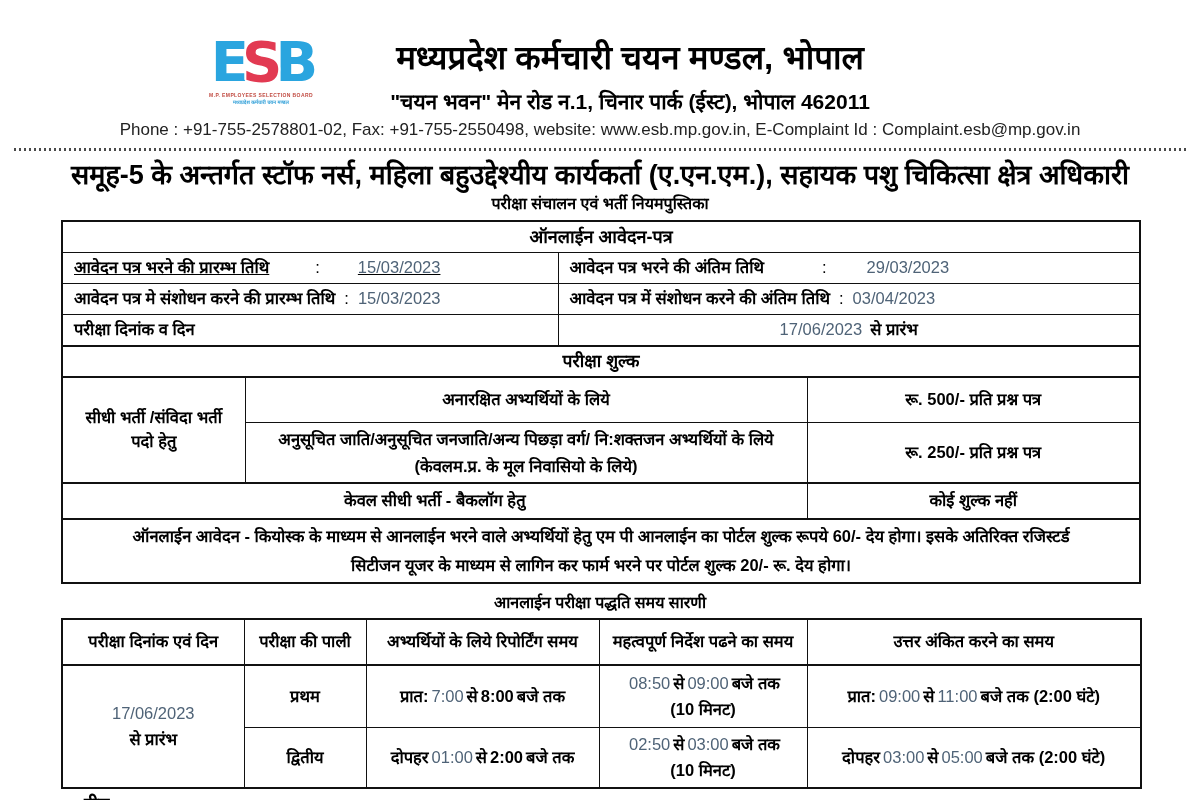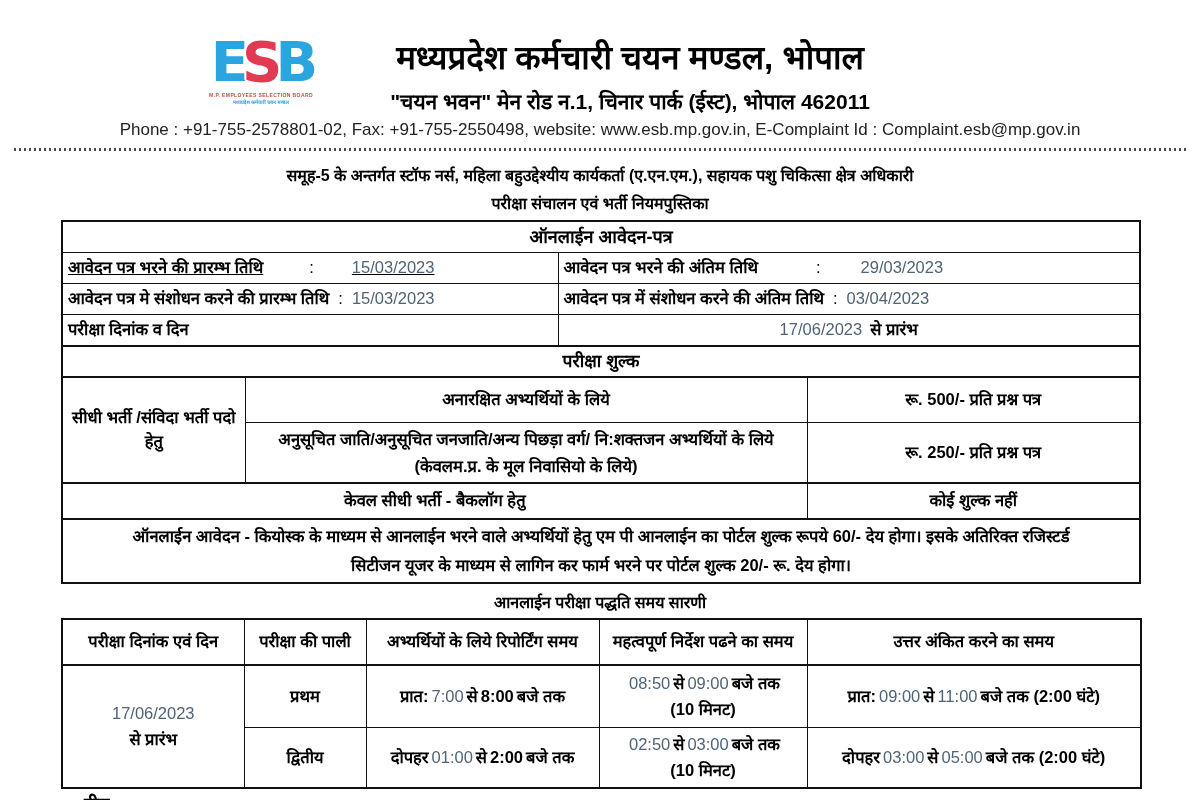--- a/index.html
+++ b/index.html
@@ -20,27 +20,27 @@
 
   .org-name { text-align:center; font-size:33px; font-weight:700; padding-left:60px; }
   .org-addr { text-align:center; font-size:21px; font-weight:700; margin-top:8px; padding-left:60px; }
   .org-contact { text-align:center; font-size:17px; color:#222; margin-top:5px; font-weight:400; }
 
   .dotted-sep { margin:8px 14px 0 14px; height:3px;
     background:repeating-linear-gradient(90deg,#4a4a4a 0 2px,transparent 2px 5px); }
 
   
   .notice { text-align:center; margin-top:10px; }
-  .notice-l1,.notice-l2 { font-size:16px; font-weight:700; line-height:29px; }
+  .notice-l1,.notice-l2 { font-size:27px; font-weight:700; line-height:29px; }
   .notice-sub { font-size:16px; font-weight:700; margin-top:2px; }
 
   
   table { border-collapse:collapse; table-layout:fixed; margin-left:61px; }
   td { border:1px solid #111; vertical-align:middle; font-size:16.5px; font-weight:700;
-       padding:2px 5px; line-height:1.45; }
+       padding:2px 11px; line-height:1.45; }
   .tbl1 { width:1078px; margin-top:6px; border:2px solid #111; }
   .tbl1 td.sec { text-align:center; font-size:17.5px; border-top:2px solid #111; border-bottom:2px solid #111; }
   .cell-label { text-align:left; }
   .center { text-align:center; }
   .num { color:#4f6377; font-weight:400; font-family:"Liberation Sans",sans-serif; }
   .gap-w { display:inline-block; margin:0 38px 0 46px; font-weight:400; }
   .gap-w2 { display:inline-block; margin:0 40px 0 58px; font-weight:400; }
   .gap-s { display:inline-block; margin:0 9px; font-weight:400; }
   .suffix-bold { font-weight:700; margin-left:8px; }
   .note-cell { text-align:center; font-size:16.5px; line-height:1.75; border-top:2px solid #111; }

